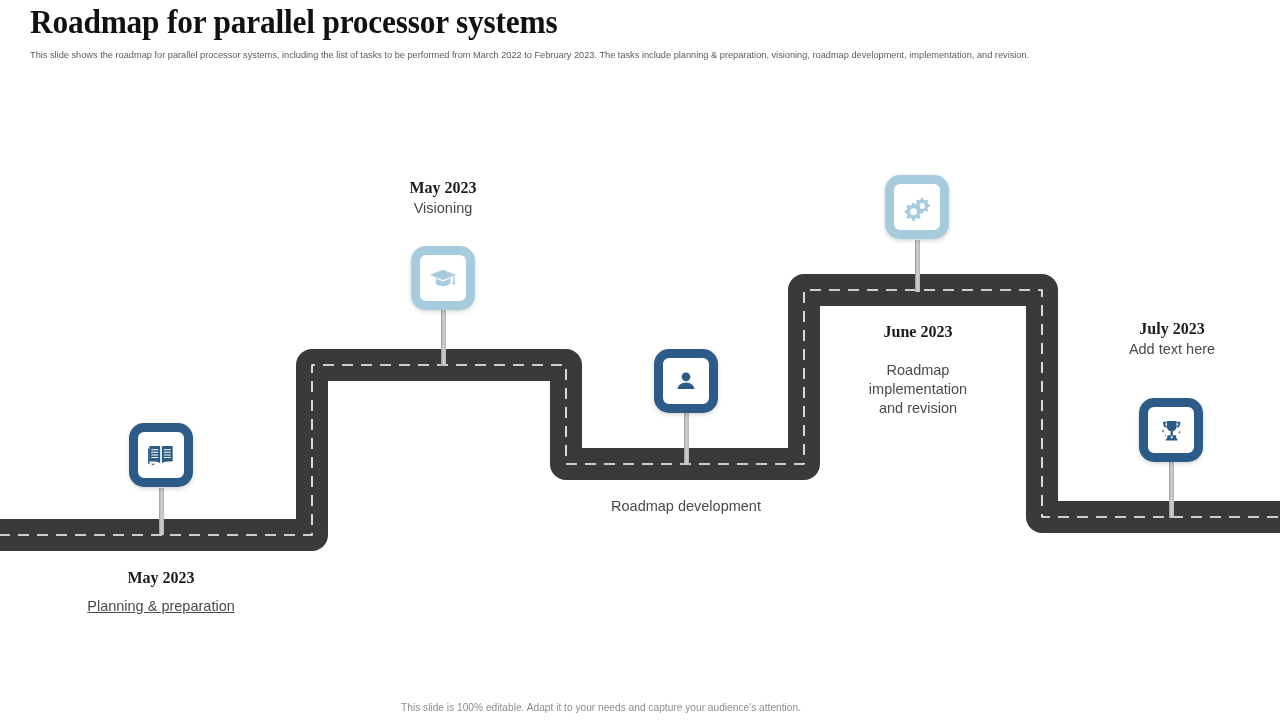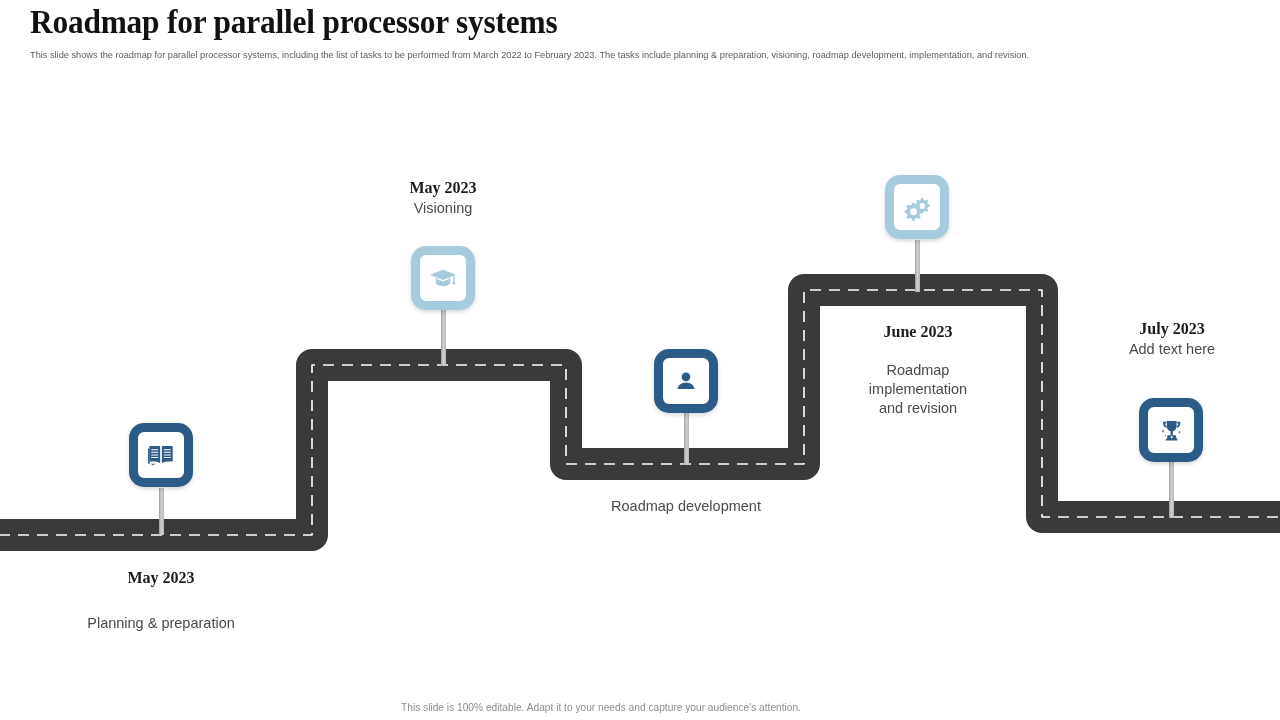--- a/index.html
+++ b/index.html
@@ -136,21 +136,21 @@
         <line x1="6" y1="18.7" x2="12.6" y2="18.7"></line>
         <line x1="19.4" y1="10.3" x2="26" y2="10.3"></line>
         <line x1="19.4" y1="13.1" x2="26" y2="13.1"></line>
         <line x1="19.4" y1="15.9" x2="26" y2="15.9"></line>
         <line x1="19.4" y1="18.7" x2="26" y2="18.7"></line>
       </g>
     </svg>
   </div>
   <div class="label-block" style="left:51px; top:568px;">
     <div class="label-date">May 2023</div>
-    <div class="label-desc" style="margin-top:26px;">Planning &amp; preparation</div>
+    <div class="label-desc" style="margin-top:9px;text-decoration:underline;">Planning &amp; preparation</div>
   </div>
 </div>
 
 <div class="milestone">
   <div class="marker-pole" style="left:441px; top:310px; height:56px;"></div>
   <div class="marker-sign light" style="left:411px; top:246px;">
     <svg width="30" height="30" viewBox="0 0 32 32" aria-hidden="true">
       <g fill="#a5cbdc">
         <path d="M16 7.2 L30 12.6 L16 18 L2 12.6 Z"></path>
         <path d="M8.2 15.4 v5.2 c0 2.5 3.5 4.2 7.8 4.2 s7.8-1.7 7.8-4.2 v-5.2 L16 19.6 Z"></path>

